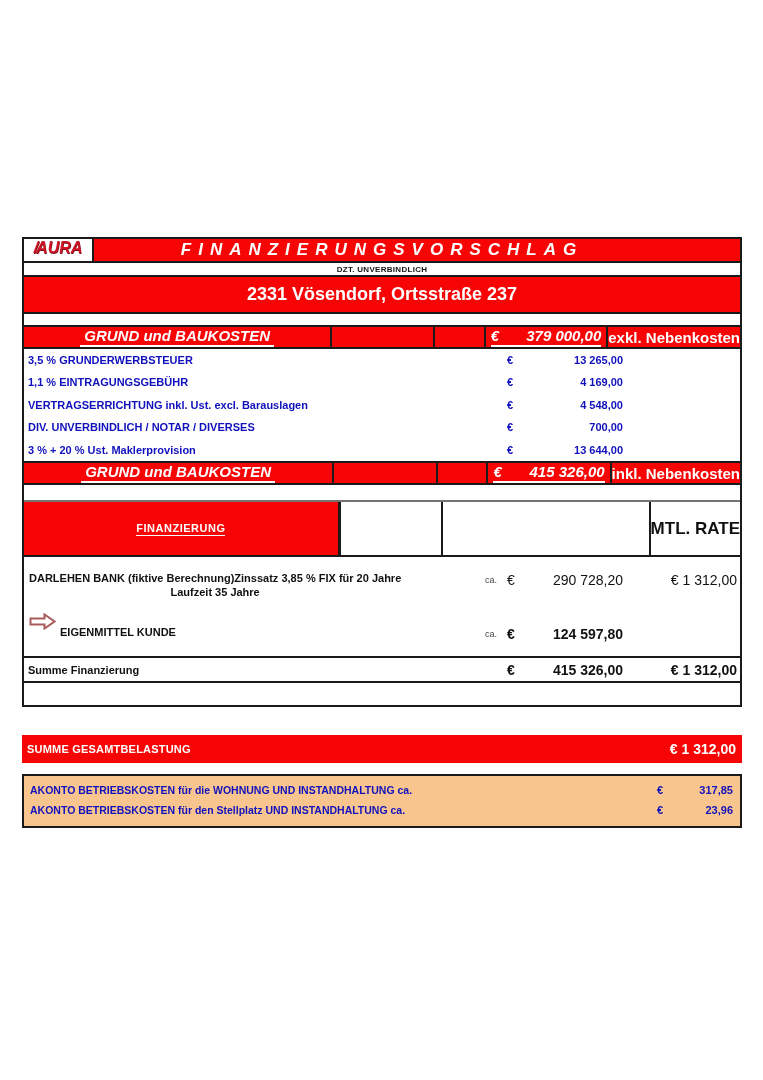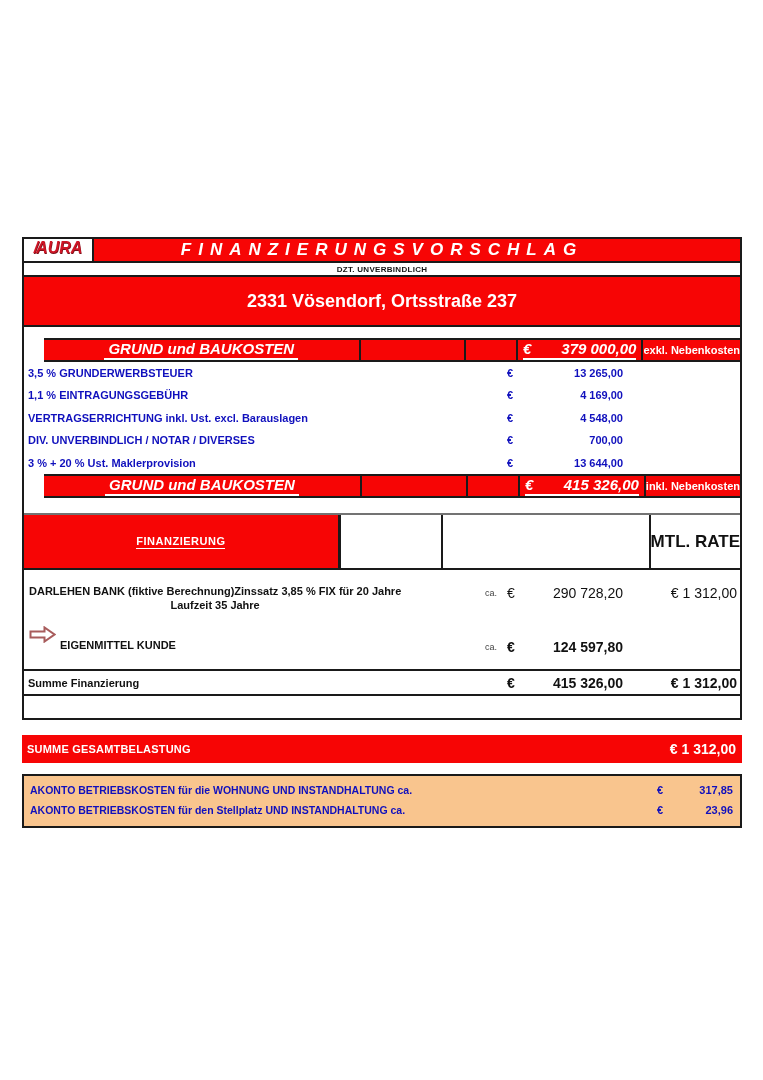--- a/index.html
+++ b/index.html
@@ -34,48 +34,48 @@
     letter-spacing:7px; white-space:nowrap;
   }
   
   .row-dzt {
     height:14px; background:#fff; border-bottom:2px solid #1a1a1a;
     display:flex; align-items:center; justify-content:center;
   }
   .dzt-text { font-size:8px; font-weight:bold; color:#111; letter-spacing:0.3px; }
   
   .row-addr {
-    height:50px; background:#f70505; border-bottom:2px solid #1a1a1a;
+    height:37px; background:#f70505; border-bottom:2px solid #1a1a1a;
     display:flex; align-items:center; justify-content:center;
   }
   .addr-text { color:#fff; font-weight:bold; font-size:18px; }
   .gap11 { height:11px; background:#fff; }
   .gap15 { height:15px; background:#fff; }
   
   .row-grund {
     height:24px; background:#f70505;
     border-top:2px solid #1a1a1a; border-bottom:2px solid #1a1a1a;
-    display:flex; align-items:stretch;margin-left:20px;
+    display:flex; align-items:stretch;
   }
   .gcell { height:100%; display:flex; align-items:center; justify-content:center; }
   .gcell-a { width:318px; border-right:2px solid #1a1a1a; }
   .gcell-b { width:106px; border-right:2px solid #1a1a1a; }
   .gcell-c { width:52px;  border-right:2px solid #1a1a1a; }
   .gcell-d { width:126px; border-right:2px solid #1a1a1a; padding:0 5px; }
   .gcell-e { flex:1; }
   .grund-label {
     color:#fff; font-weight:bold; font-style:italic; font-size:15px;
     border-bottom:2px solid #fff; padding:0 4px 1px 4px; white-space:nowrap;
   }
   .grund-amt-wrap {
     width:100%; display:flex; justify-content:space-between; align-items:baseline;
     border-bottom:2px solid #fff; padding-bottom:1px;
     color:#fff; font-weight:bold; font-style:italic; font-size:15px;
   }
-  .grund-note { color:#fff; font-weight:bold; font-size:11px; white-space:nowrap; }
+  .grund-note { color:#fff; font-weight:bold; font-size:15px; white-space:nowrap; }
   
   .cost-row { position:relative; height:22px; background:#fff; }
   .cost-row.h23 { height:23px; }
   .cost-label {
     position:absolute; left:4px; top:50%; transform:translateY(-50%);
     color:#1010bd; font-weight:bold; font-size:11px; white-space:nowrap;
   }
   .cost-eur {
     position:absolute; left:483px; top:50%; transform:translateY(-50%);
     color:#1010bd; font-weight:bold; font-size:11px;

